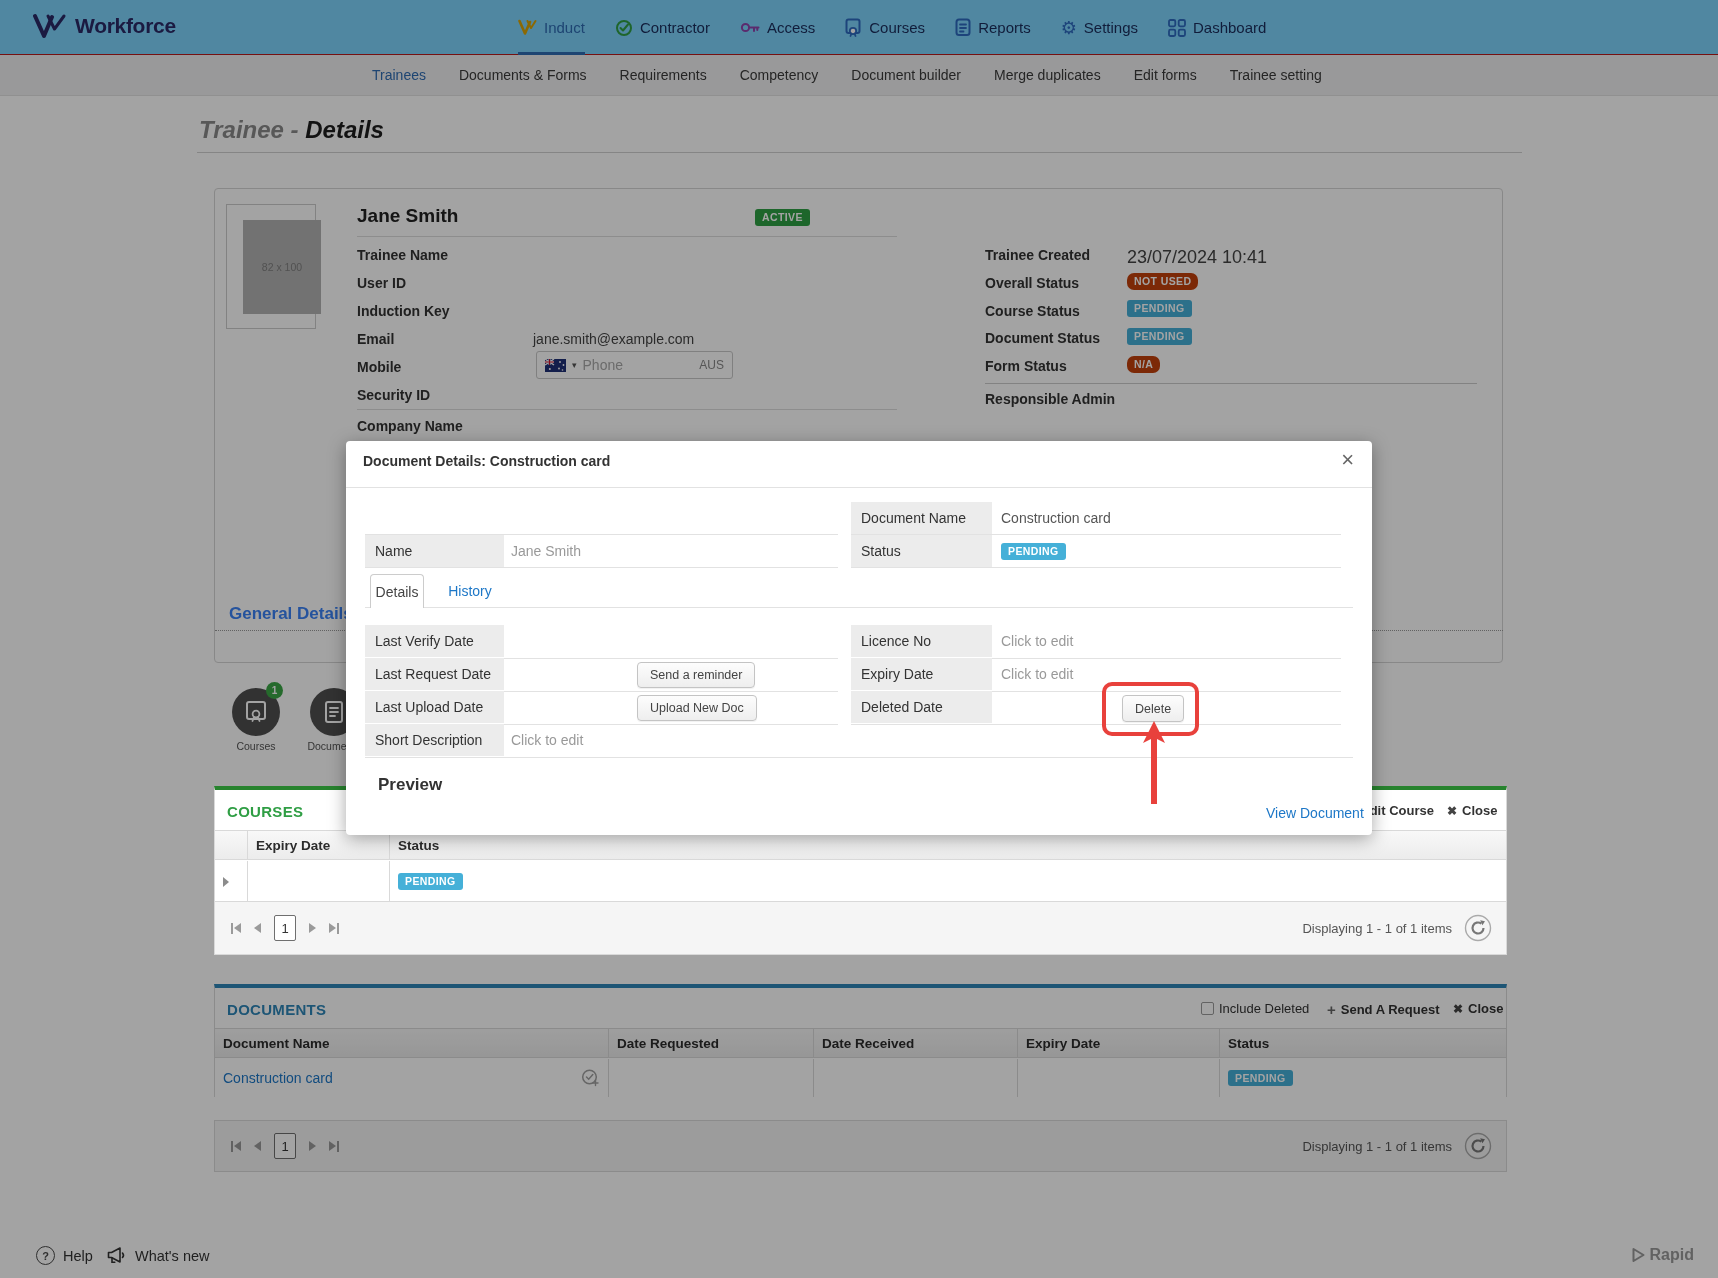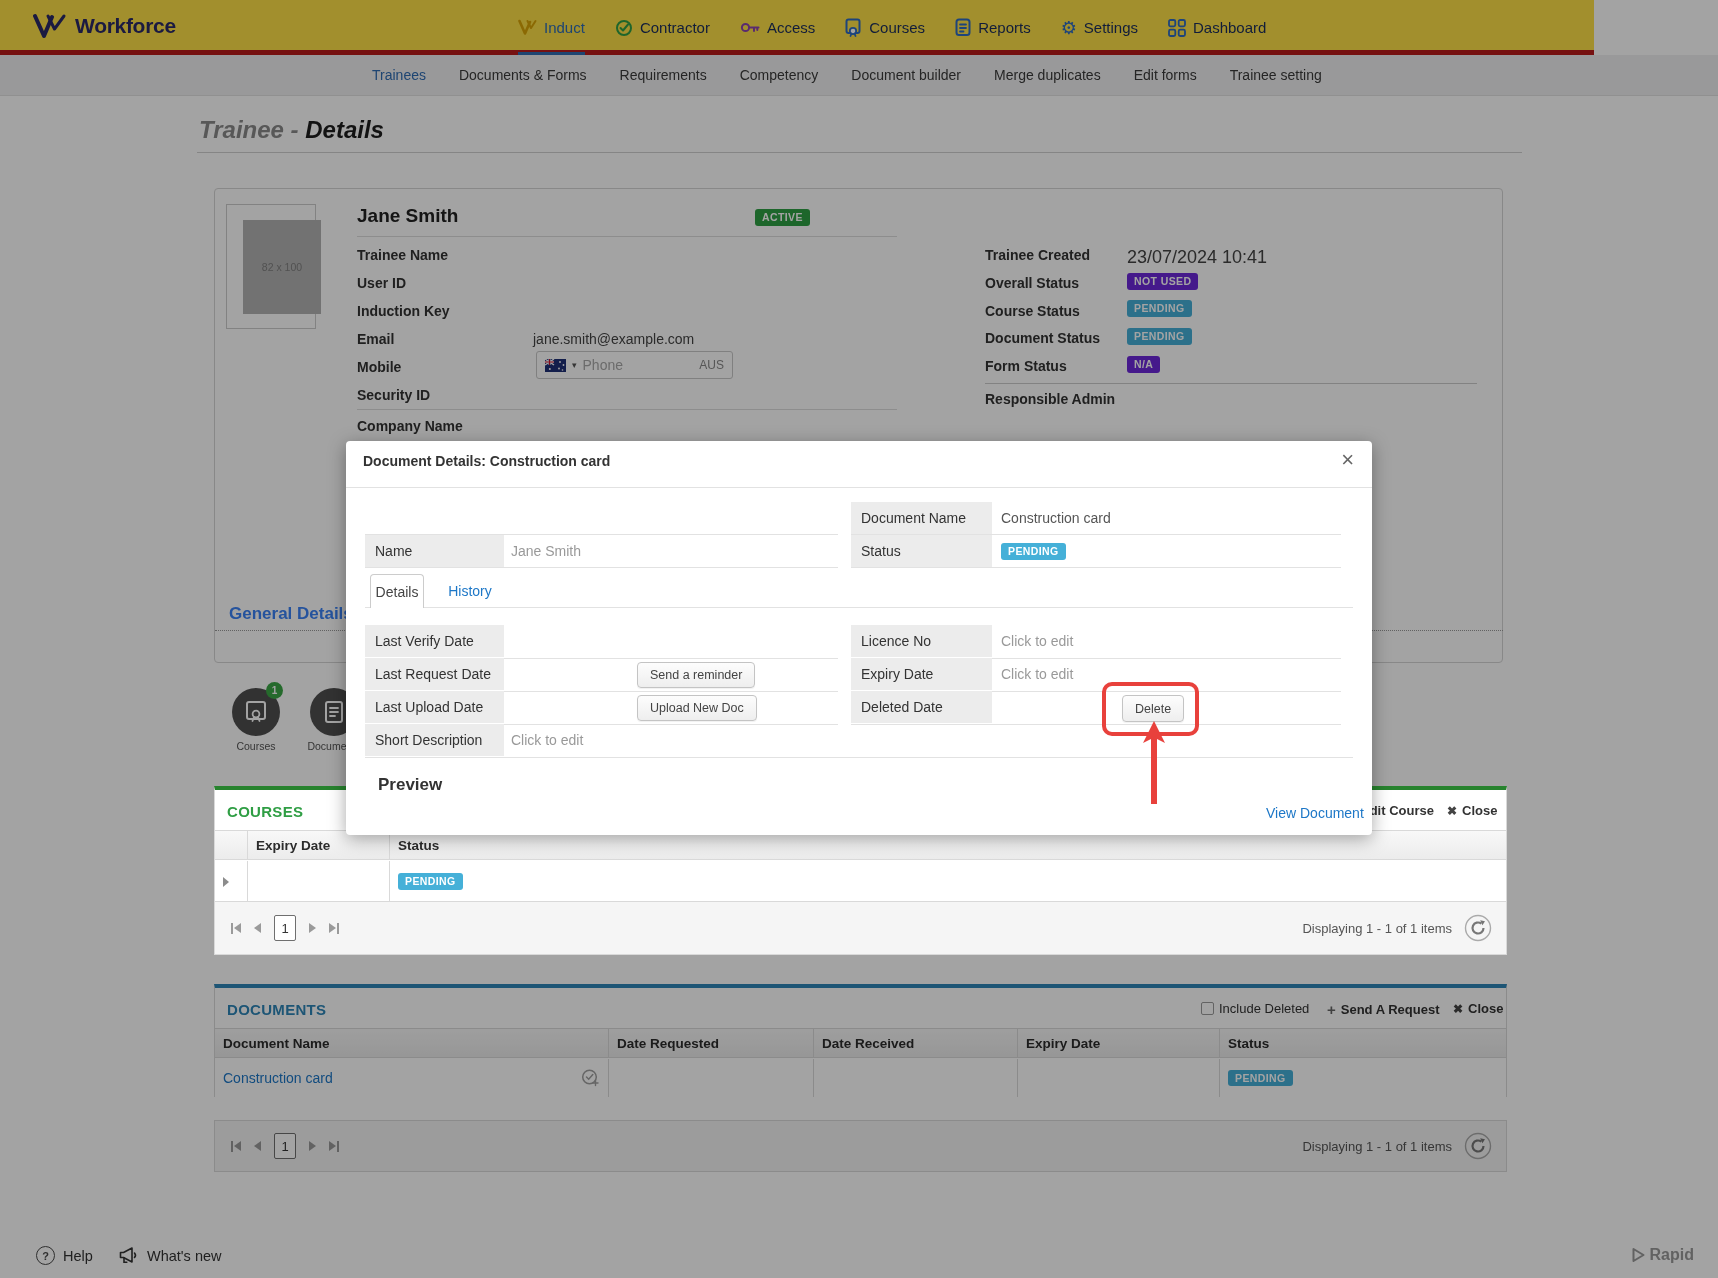--- a/index.html
+++ b/index.html
@@ -1,21 +1,21 @@
 <!DOCTYPE html>
 <html><head>
 <meta charset="utf-8">
 <style>
   * { box-sizing: border-box; margin: 0; padding: 0; }
   html,body { width:1718px; height:1278px; }
   body { font-family:"Liberation Sans", sans-serif; background:#fff; position:relative; overflow:hidden; color:#333; }
   .abs { position:absolute; }
 
   
-  #header { position:absolute; left:0; top:0; width:1594px; height:55px; background:#fde047; border-bottom:5px solid #b91c1c; }
+  #header { position:absolute; left:0; top:0; width:1718px; height:55px; background:#7dd3fc; border-bottom:1px solid #b91c1c; }
   #logo { position:absolute; left:33px; top:13px; display:flex; align-items:center; gap:8px; }
   #logo .wordmark { font-size:21px; font-weight:bold; color:#2b2a66; letter-spacing:-0.3px; }
   #main-nav { position:absolute; left:518px; top:0; height:55px; display:flex; gap:30px; }
   .nav-item { display:flex; align-items:center; gap:7px; font-size:15px; color:#1b2d5b; font-weight:500; cursor:pointer; border-bottom:3px solid transparent; padding-top:3px; }
   .nav-item.active { color:#2f6cb3; border-bottom-color:#2f6cb3; }
   .gear-glyph { font-size:18px; color:#2e6bc0; line-height:1; }
 
   
   #subnav { position:absolute; left:0; top:55px; width:1718px; height:41px; background:#f0f0f1; border-bottom:1px solid #e2e2e2; display:flex; gap:33px; padding-left:372px; }
   .subnav-item { font-size:14px; color:#3a3a3a; line-height:40px; white-space:nowrap; cursor:pointer; }
@@ -41,21 +41,21 @@
   #left-divider { position:absolute; left:142px; top:220px; width:540px; border-top:1px solid #ddd; }
   #right-divider { position:absolute; left:770px; top:194px; width:492px; border-top:1px solid #ccc; }
   #mobile-input { position:absolute; left:321px; top:162px; width:197px; height:28px; border:1px solid #c9c9c9; border-radius:3px; background:#fff; display:flex; align-items:center; gap:6px; padding:0 8px; }
   #mobile-input .ph { color:#a8a8a8; font-size:14px; flex:1; }
   #mobile-input .cc { color:#888; font-size:12px; }
   #mobile-input .caret { font-size:9px; color:#555; }
 
   .badge { display:inline-block; color:#fff; font-size:10.5px; font-weight:bold; padding:3px 7px; border-radius:3px; letter-spacing:.4px; line-height:1; }
   .badge.blue { background:#45b0d8; }
   .badge.green { background:#2ea044; }
-  .badge.grey { background:#6d28d9; }
+  .badge.grey { background:#c2410c;border-radius:7px; }
 
   
   #gd-tab { position:absolute; left:229px; top:604px; font-size:17px; font-weight:bold; color:#3b82f6; }
   #gd-line { position:absolute; left:215px; top:630px; width:1288px; border-top:1px dotted #9a9a9a; }
   .shortcut { position:absolute; width:48px; height:48px; border-radius:50%; background:#4f4f4f; display:flex; align-items:center; justify-content:center; }
   .sc-label { position:absolute; top:52px; left:50%; transform:translateX(-50%); font-size:10.5px; color:#555; white-space:nowrap; }
   .sc-badge { position:absolute; left:34px; top:-6px; width:17px; height:17px; border-radius:50%; background:#3aa745; color:#fff; font-size:10px; font-weight:bold; display:flex; align-items:center; justify-content:center; }
 
   
   .sec { position:absolute; width:1293px; background:#fff; border:1px solid #d9d9d9; }
@@ -414,21 +414,21 @@
       </svg>
     </span>
   </div>
 </div>
 
 <div id="footer">
   <div class="foot-item" style="left:36px; top:12px">
     <span class="q-circle">?</span>
     <span>Help</span>
   </div>
-  <div class="foot-item" style="left:118px; top:12px">
+  <div class="foot-item" style="left:106px; top:12px">
     <span>
       <svg width="21" height="19" viewBox="0 0 21 19">
         <path d="M14 2 L5.5 6.5 H2.5 v5 h3 L14 16 Z" fill="none" stroke="#333" stroke-width="1.6" stroke-linejoin="round"></path>
         <path d="M16.5 7 a3.4 3.4 0 0 1 0 4.5" fill="none" stroke="#333" stroke-width="1.6" stroke-linecap="round"></path>
         <path d="M6 11.8 v4.5 h2.8" fill="none" stroke="#333" stroke-width="1.6" stroke-linecap="round"></path>
       </svg>
     </span>
     <span>What's new</span>
   </div>
   <div id="brand">

